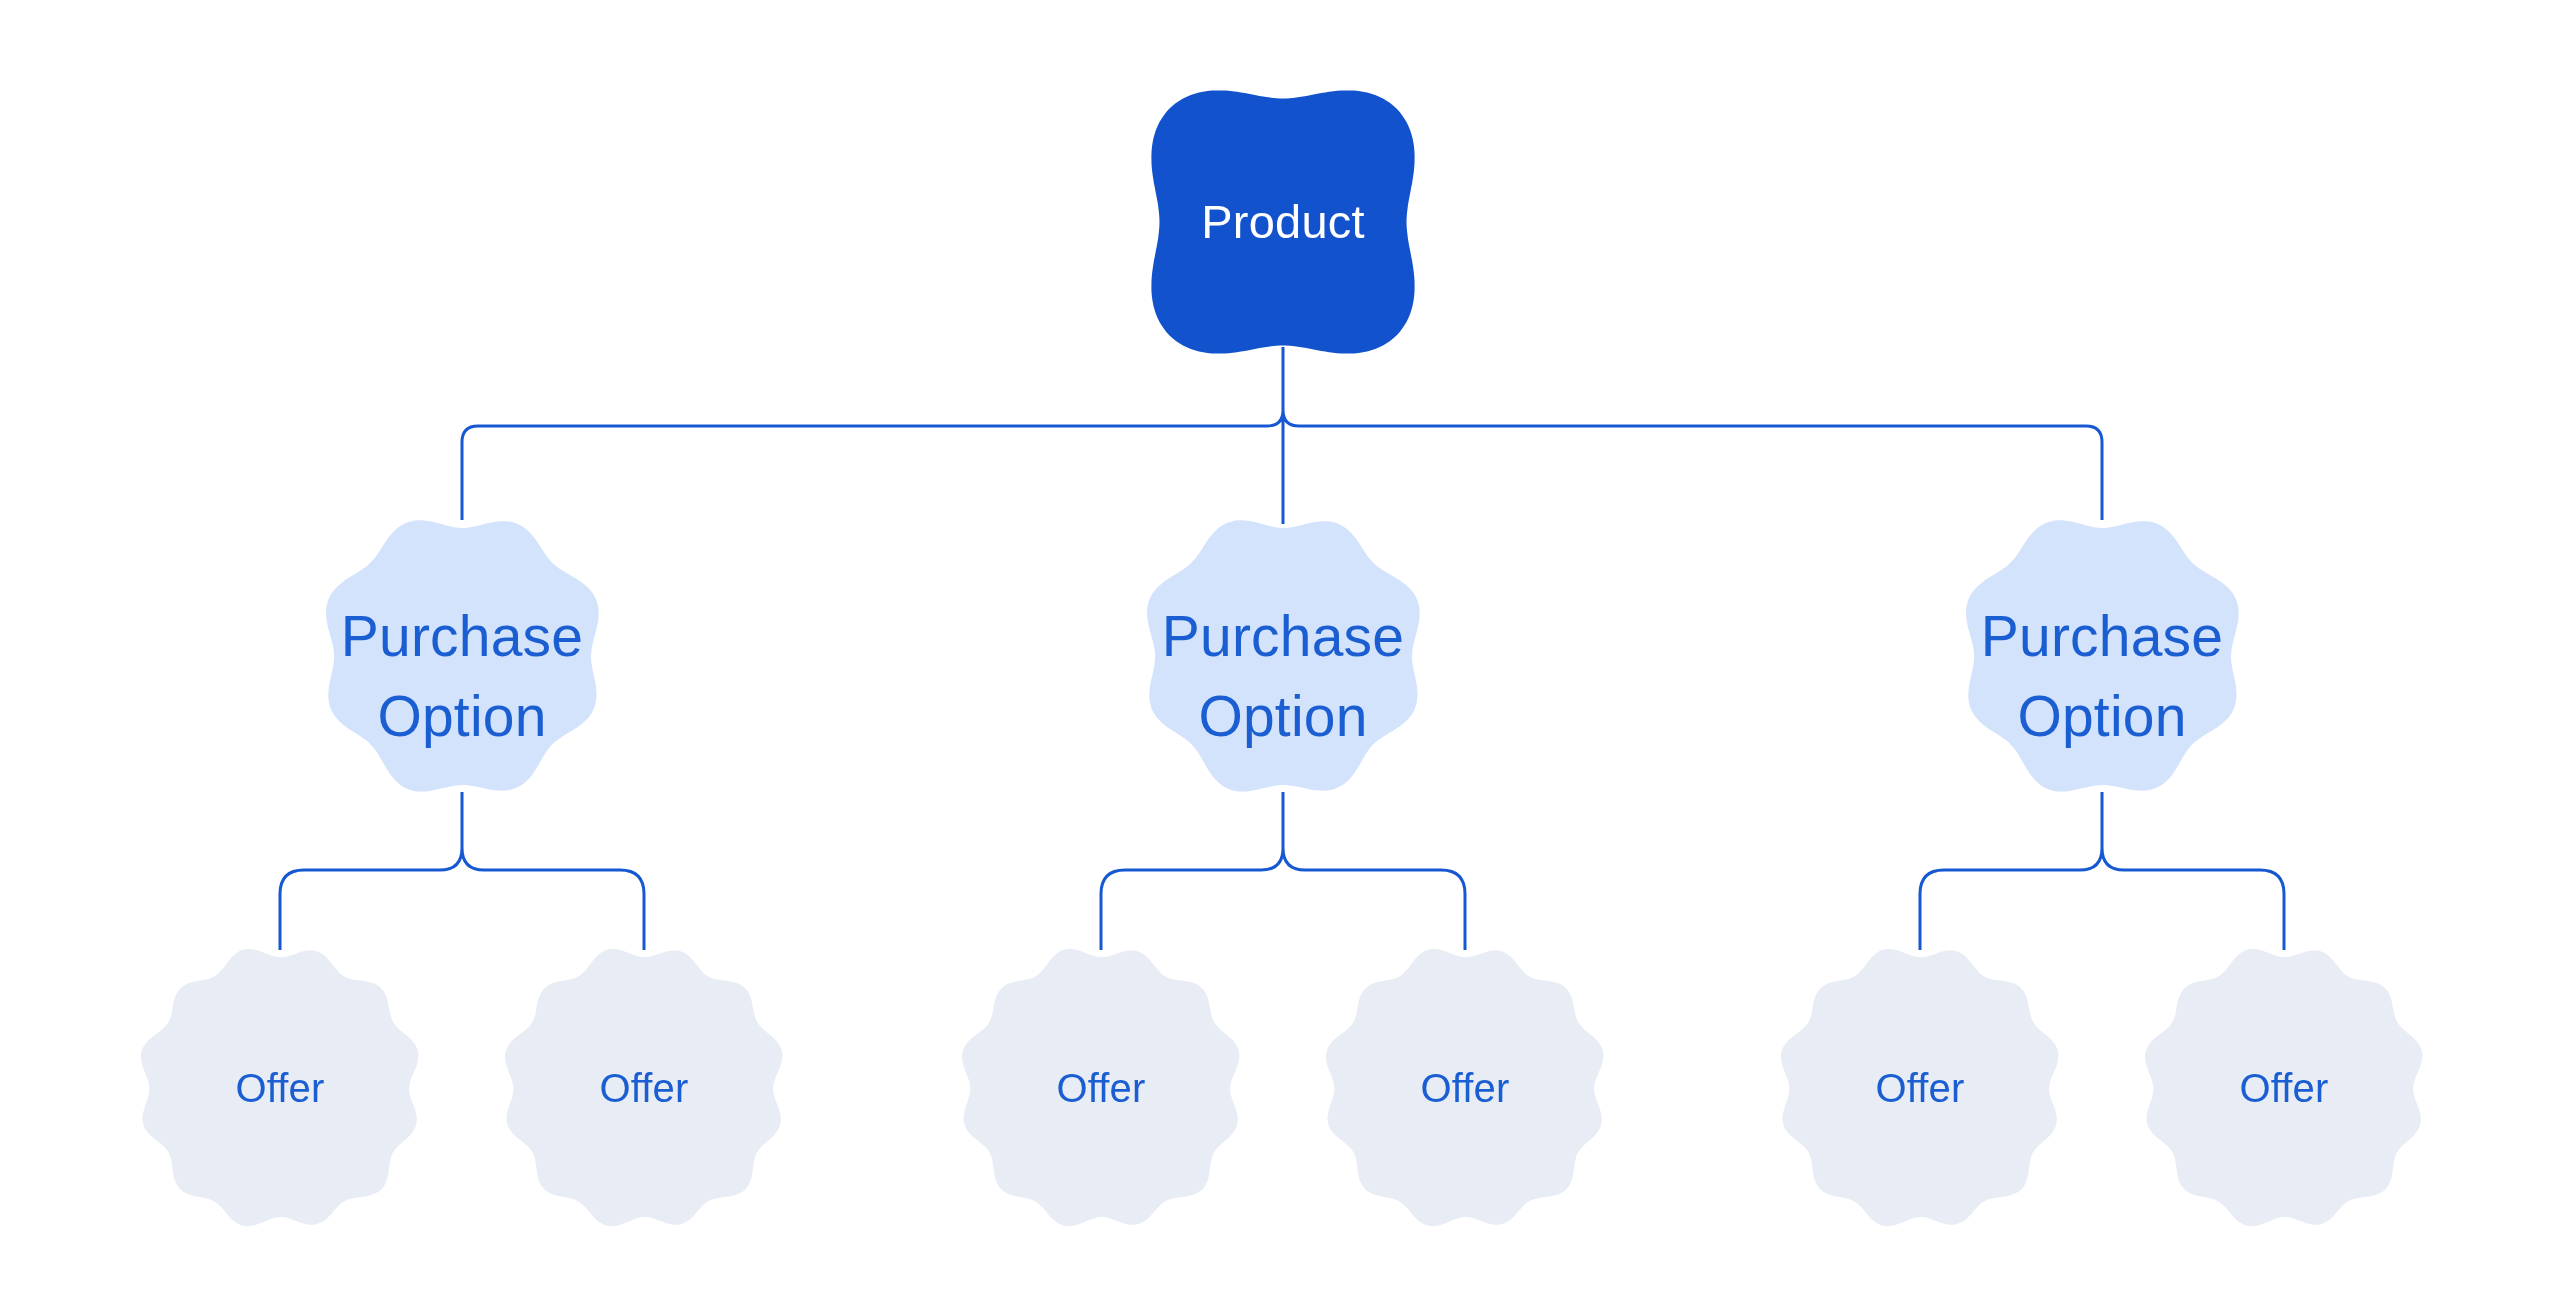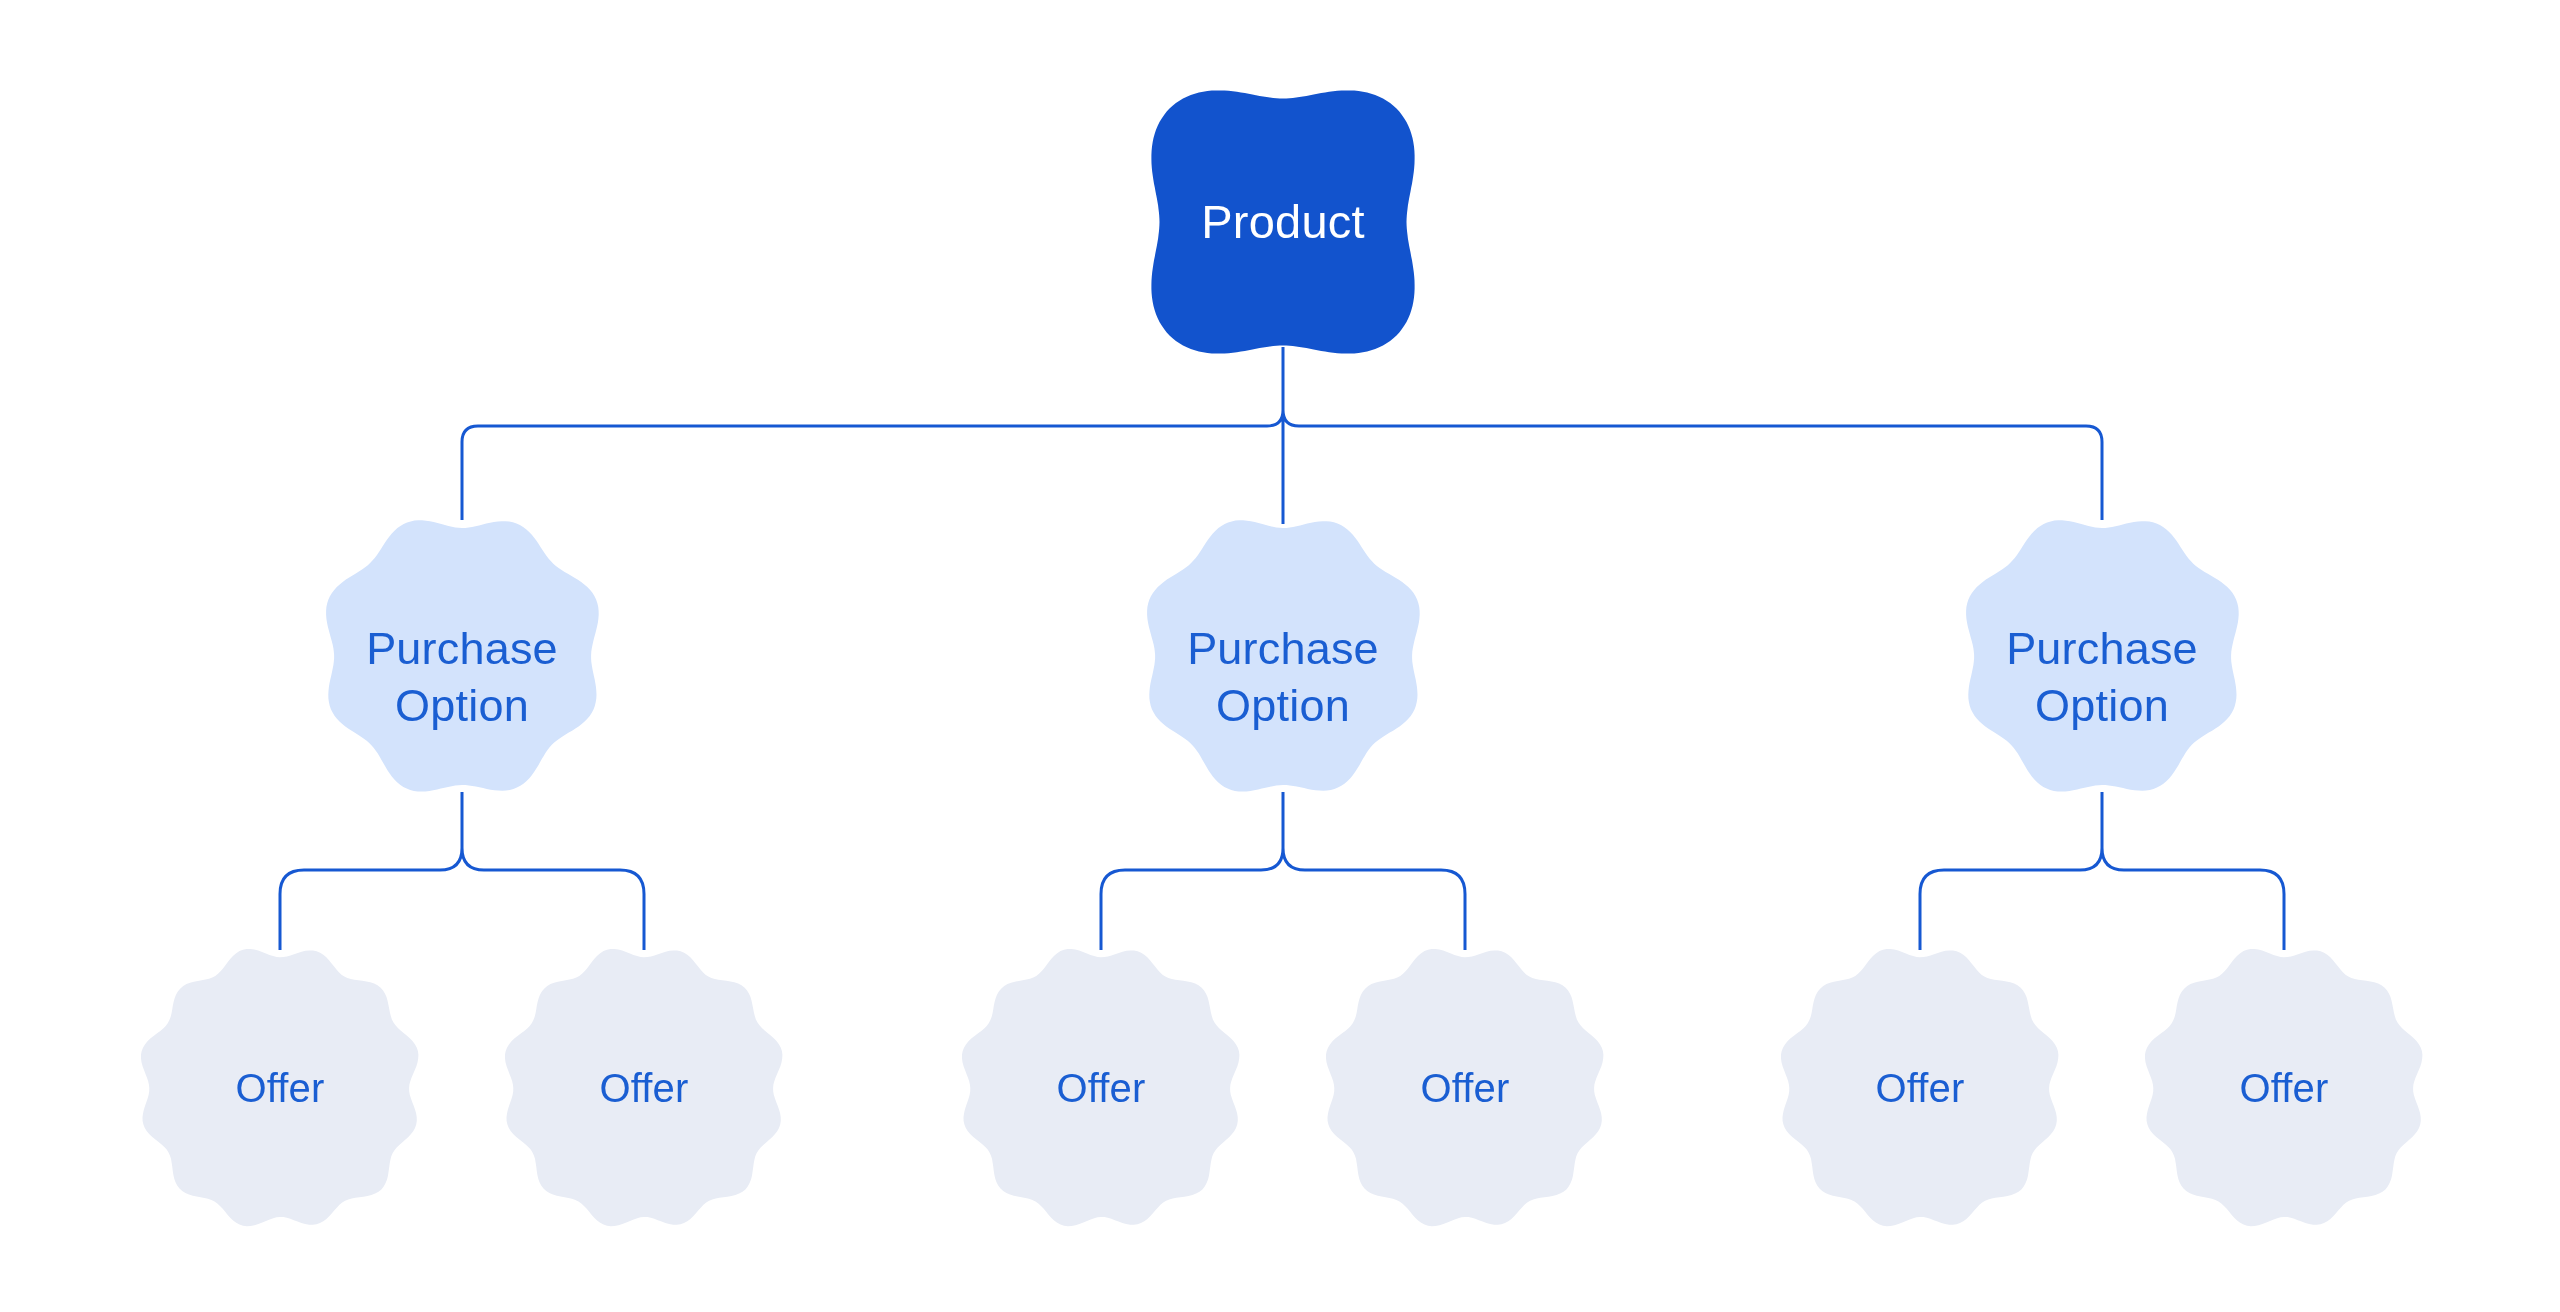--- a/index.html
+++ b/index.html
@@ -21,23 +21,23 @@
     user-select:none;
     white-space:normal;
   }
   .label.product{
     font-size:47px;
     line-height:72px;
     top:186px;
     color:var(--product-text,#ffffff);
   }
   .label.po{
-    font-size:45px;
-    line-height:57px;
-    top:620px;
+    font-size:57px;
+    line-height:80px;
+    top:596px;
     color:var(--label-blue,#1a5ed2);
   }
   .label.offer{
     font-size:40px;
     line-height:62px;
     top:1057px;
     color:var(--label-blue,#1a5ed2);
   }
 </style>
 </head>

